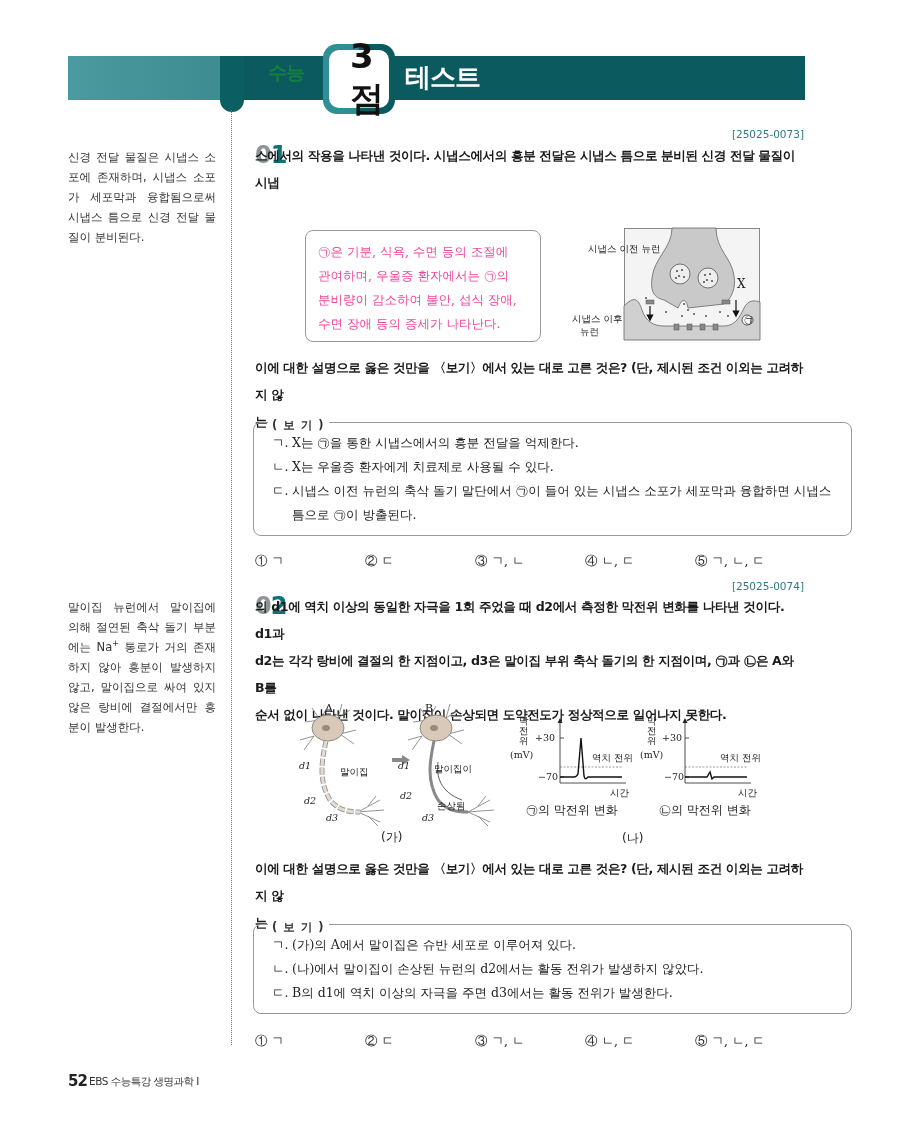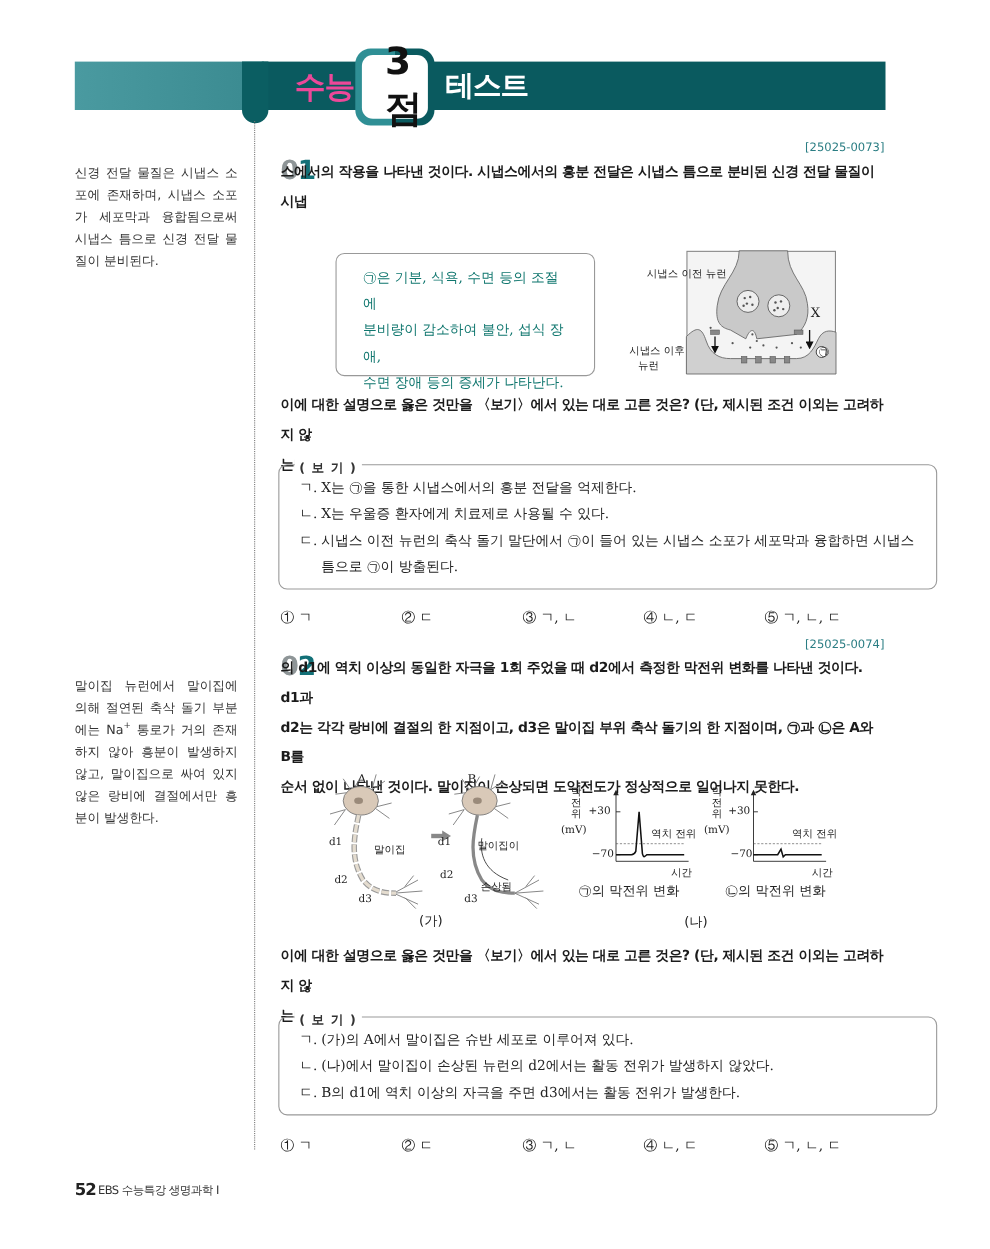--- a/index.html
+++ b/index.html
@@ -5,54 +5,54 @@
     * { box-sizing: border-box; margin: 0; padding: 0; }
     html, body { width: 900px; height: 1135px; background: #ffffff; }
     body { position: relative; font-family: "DejaVu Sans", sans-serif; color: #222; overflow: hidden; }
 
     
     .hdr-left { position: absolute; left: 68px; top: 56px; width: 172px; height: 44px;
       background: linear-gradient(90deg, #4a9aa0 0%, #3a8a90 100%); }
     .hdr-right { position: absolute; left: 238px; top: 56px; width: 567px; height: 44px; background: #0a5a5f; }
     .hdr-notch { position: absolute; left: 220px; top: 56px; width: 24px; height: 56px;
       background: #0b5e62; border-radius: 0 0 12px 12px; }
-    .hdr-word1 { position: absolute; left: 268px; top: 60px; font-size: 28px; font-weight: bold; color: #ec4899; letter-spacing: -1px; }
+    .hdr-word1 { position: absolute; left: 268px; top: 60px; font-size: 19px; font-weight: bold; color: #15803d; letter-spacing: -1px; }
     .hdr-badge { position: absolute; left: 323px; top: 44px; width: 72px; height: 70px;
       background: linear-gradient(90deg, #2f8f95 0%, #2f8f95 50%, #0a5a5f 50%, #0a5a5f 100%);
       border-radius: 14px; padding: 6px; }
     .hdr-badge-inner { width: 100%; height: 100%; background: #fff; border-radius: 10px;
       display: flex; align-items: center; justify-content: center;
       font-size: 34px; font-weight: bold; color: #111; letter-spacing: -3px; padding-left: 21px; }
     .hdr-word2 { position: absolute; left: 405px; top: 60px; font-size: 26px; font-weight: bold; color: #ffffff; letter-spacing: -1px; }
 
     
     .divider { position: absolute; left: 231px; top: 110px; height: 935px; border-left: 1px dotted #777; }
 
     
     .note { position: absolute; left: 68px; width: 148px; font-size: 11.5px; line-height: 20px; color: #333; text-align: justify; }
     .note1 { top: 147px; }
-    .note2 { top: 597px; margin-top: 16px; }
+    .note2 { top: 597px; }
     sup { font-size: 8px; vertical-align: super; line-height: 0; }
 
     
     .qcode { position: absolute; right: 96px; font-size: 10.5px; color: #2a7d83; }
     .qnum { position: absolute; left: 255px; font-size: 24px; font-weight: bold; line-height: 24px; letter-spacing: -1px; }
     .qnum .g { color: #8e9597; }
     .qnum .t { color: #127077; }
     .qtext { position: absolute; left: 255px; width: 550px; font-size: 12.6px; font-weight: bold; line-height: 27px; color: #1b1b1b; letter-spacing: -0.4px; }
     .qtext .ind { display: inline-block; width: 28px; }
     .serif { font-family: "DejaVu Serif", serif; }
-    .it { font-family: "DejaVu Serif", serif; }
+    .it { font-style: italic; font-family: "DejaVu Serif", serif; }
 
     .prompt { position: absolute; left: 255px; width: 550px; font-size: 12.6px; font-weight: bold; line-height: 27px; color: #1b1b1b; letter-spacing: -0.4px; }
 
     
     .infobox { position: absolute; left: 305px; top: 230px; width: 236px; height: 112px;
-      border: 1px solid #999; border-radius: 8px; padding: 9px 24px;
-      font-family: "DejaVu Serif", serif; font-size: 12.5px; line-height: 24px; color: #0f766e; }
+      border: 1px solid #999; border-radius: 8px; padding: 9px 12px;
+      font-family: "DejaVu Serif", serif; font-size: 12.5px; line-height: 24px; color: #ec4899; }
 
     
     .bogi { position: absolute; left: 253px; width: 599px; border: 1px solid #999; border-radius: 8px; padding: 8px 14px 8px 18px;
       font-family: "DejaVu Serif", serif; font-size: 12.5px; line-height: 24px; color: #222; }
     .bogi-label { position: absolute; left: 14px; top: -10px; background: #fff; padding: 0 4px;
       font-family: "DejaVu Sans", sans-serif; font-size: 11.5px; color: #333; font-weight: bold; letter-spacing: 1px; }
     .bogi-item { display: flex; }
     .bogi-item .mk { width: 20px; flex: 0 0 20px; }
     .bogi-item .tx { flex: 1; }
 
@@ -87,20 +87,21 @@
 <div class="note note2"><span>말이집 뉴런에서 말이집에 의해 절연된 축삭 돌기 부분에는 Na</span><sup>+</sup><span> 통로가 거의 존재하지 않아 흥분이 발생하지 않고, 말이집으로 싸여 있지 않은 랑비에 결절에서만 흥분이 발생한다.</span></div>
 
 <div class="qcode" style="top:128px;">[25025-0073]</div>
 <div class="qnum" style="top:143px;"><span class="g">0</span><span class="t">1</span></div>
 <div class="qtext" style="top:142px;">
   <div>스에서의 작용을 나타낸 것이다. 시냅스에서의 흥분 전달은 시냅스 틈으로 분비된 신경 전달 물질이 시냅</div>
 </div>
 
 <div class="infobox">
   <div>㉠은 기분, 식욕, 수면 등의 조절에</div>
+  <div>관여하며, 우울증 환자에서는 ㉠의</div>
   <div>분비량이 감소하여 불안, 섭식 장애,</div>
   <div>수면 장애 등의 증세가 나타난다.</div>
 </div>
 
 <svg style="left:624px; top:228px;" width="136" height="112" viewBox="0 0 136 112">
   <rect x="0.5" y="0.5" width="135" height="111" fill="#f4f4f4" stroke="#888" stroke-width="1"></rect>
   <path d="M48 0 C48 20 30 30 28 50 C26 66 32 70 40 72 L54 80 C58 70 62 70 64 80 L100 76 C108 70 112 60 110 48 C108 30 92 22 92 0 Z" fill="#c9c9c9" stroke="#666" stroke-width="0.8"></path>
   <circle cx="56" cy="46" r="10" fill="#eee" stroke="#555" stroke-width="0.8"></circle>
   <circle cx="84" cy="50" r="10" fill="#eee" stroke="#555" stroke-width="0.8"></circle>
   <g fill="#555">

